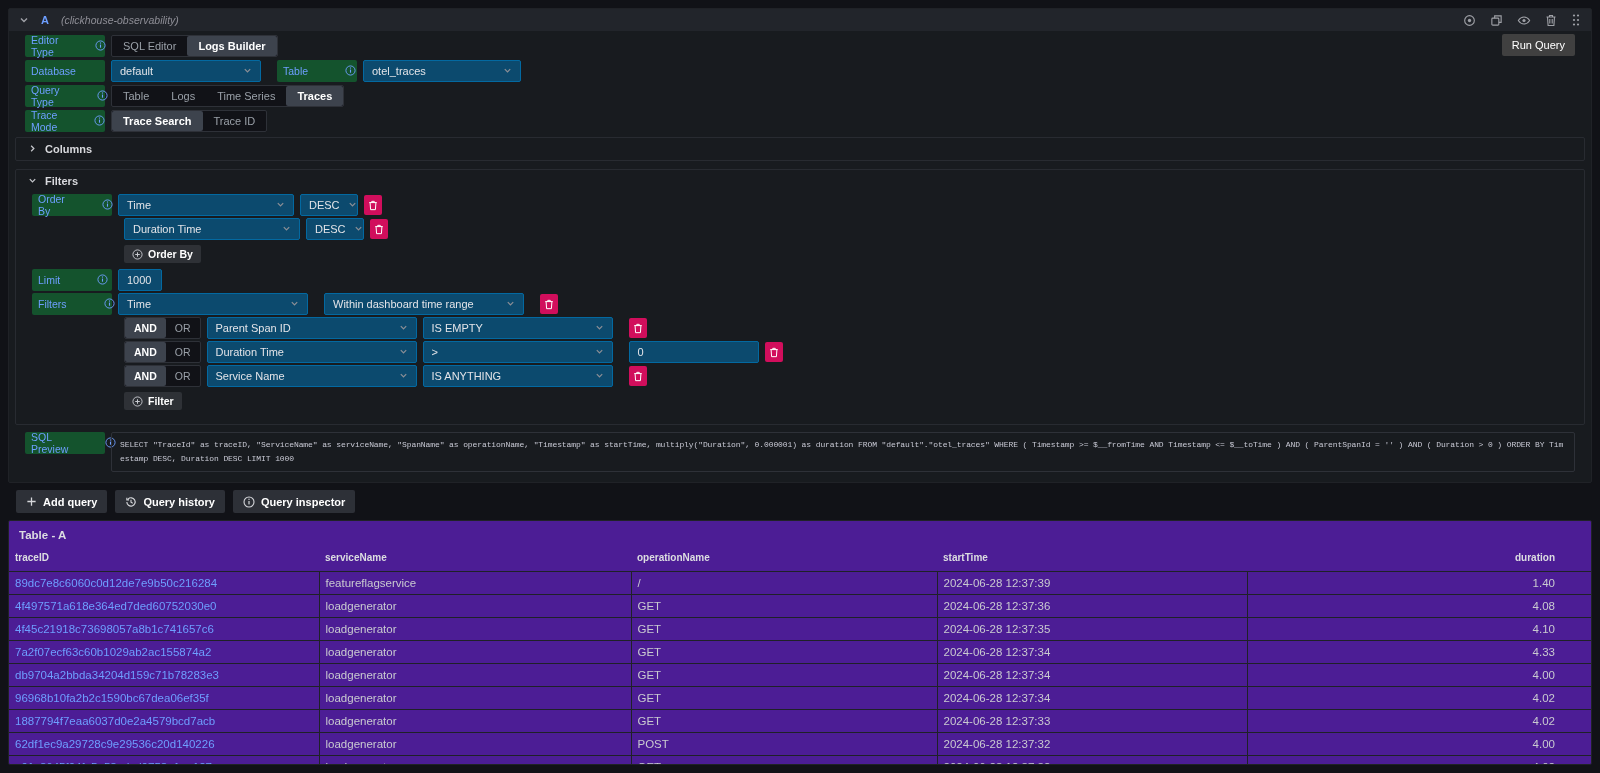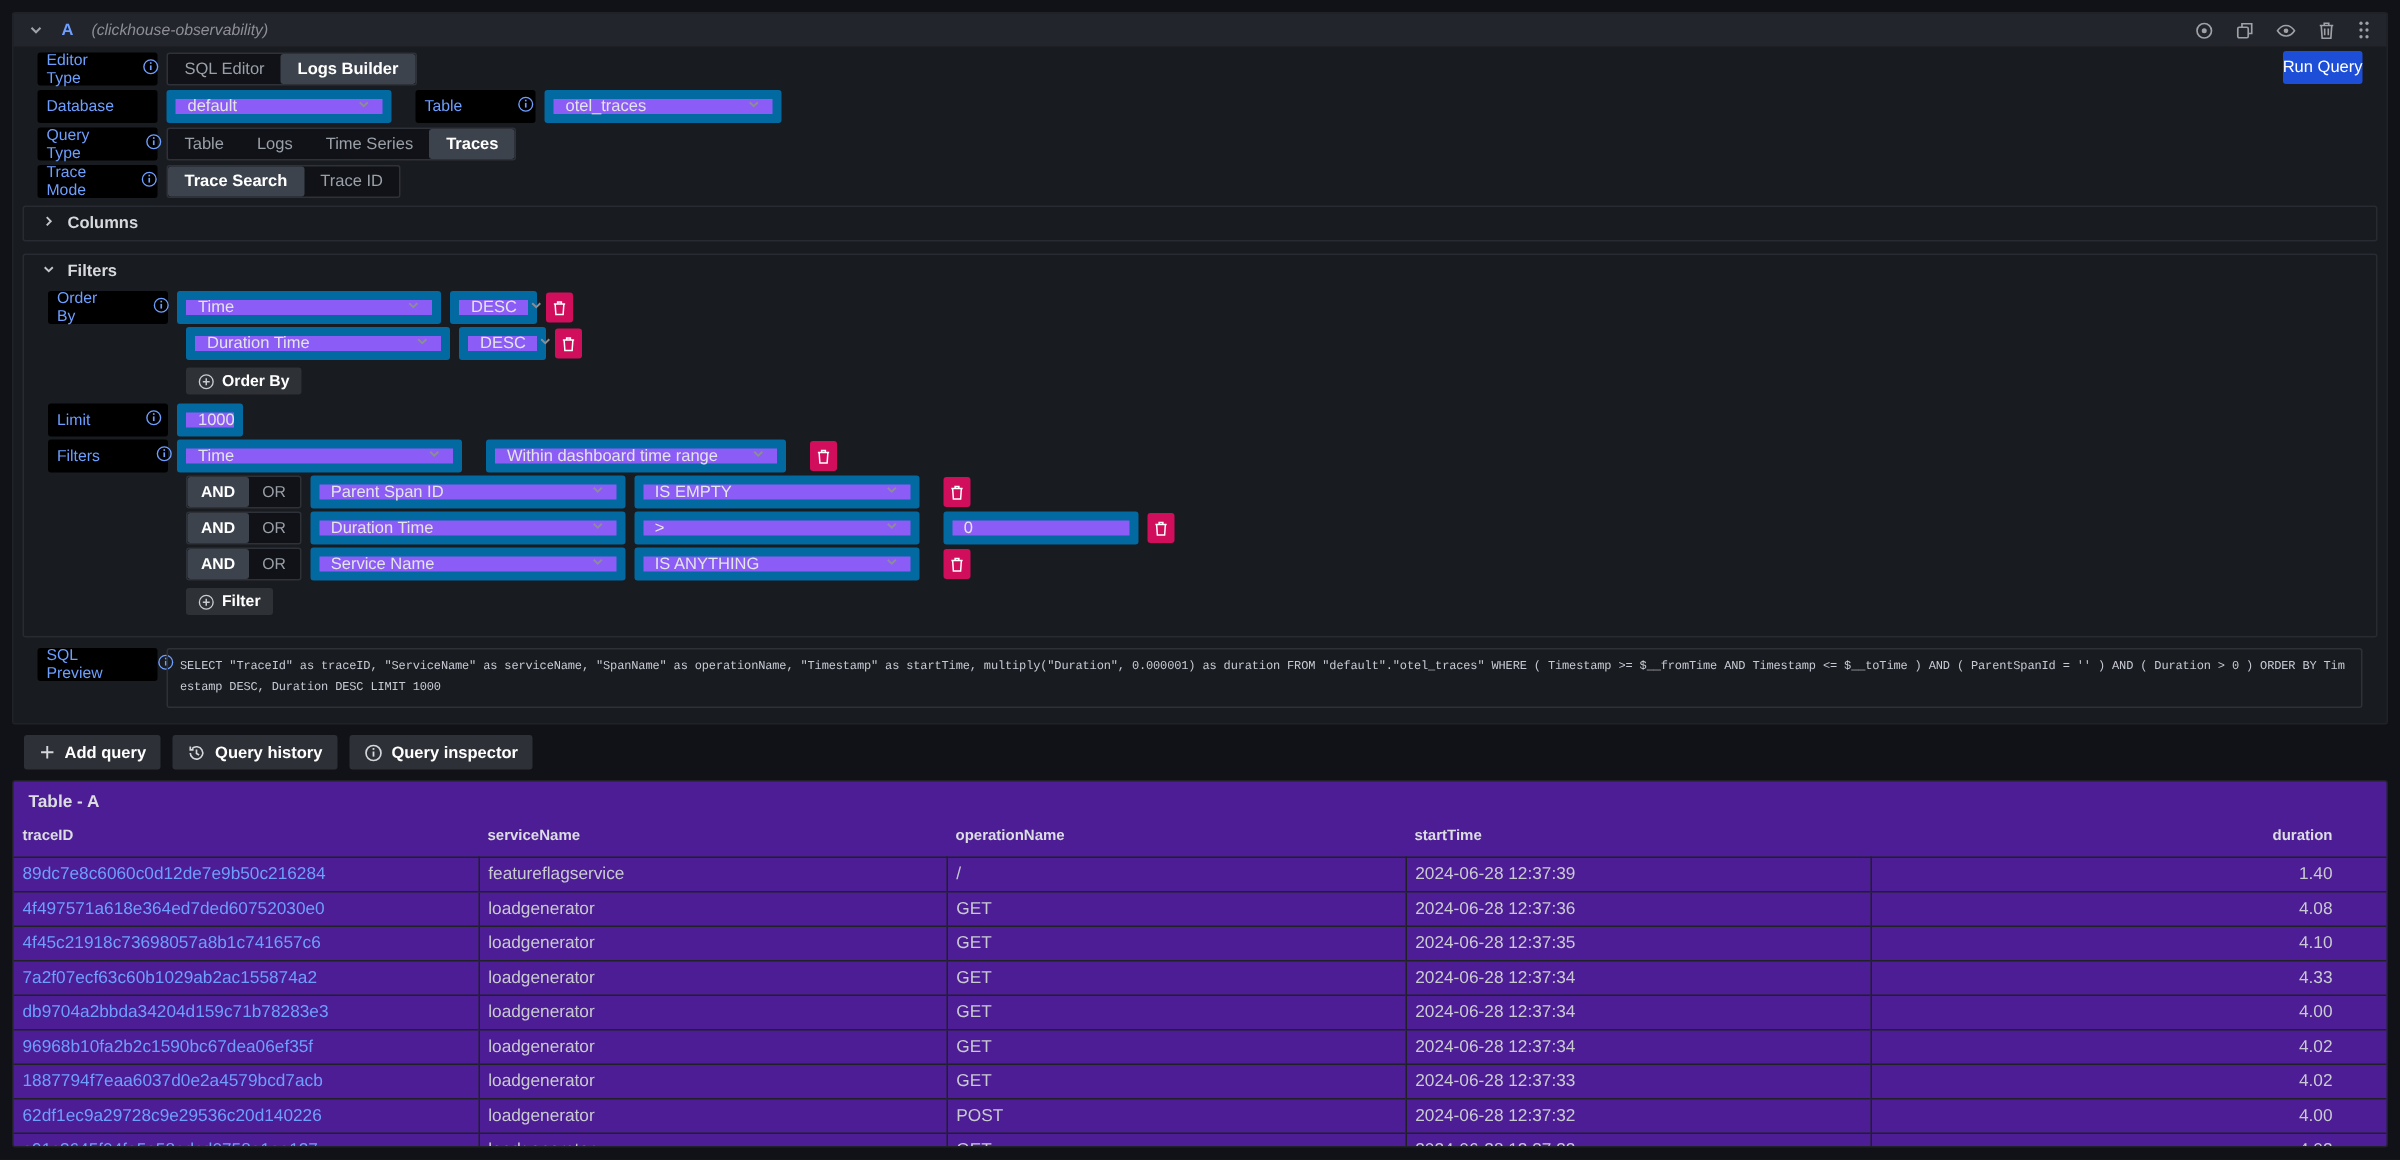--- a/index.html
+++ b/index.html
@@ -20,44 +20,44 @@
   }
   .qheader-left { display:flex; align-items:center; gap:12px; cursor:pointer; }
   .refid { color:#6e9fff; font-weight:700; font-size:11px; }
   .ds-hint { color:#8e8e96; font-style:italic; font-size:10.5px; }
   .qheader-icons { display:flex; align-items:center; gap:14px; color:#9fa1a7; }
   .hicon { display:inline-flex; cursor:pointer; color:#9fa1a7; }
 
   .qbody { padding:4px 16px 10px 16px; position:relative; }
 
   .run-query {
-    position:absolute; top:3px; right:16px; height:22px; padding:0 0;
-    background:#1d4ed8; color:#fff; border:none; border-radius:2px;
+    position:absolute; top:3px; right:16px; height:22px; padding:0 10px;
+    background:#404040; color:#fff; border:none; border-radius:2px;
     font-family:inherit; font-size:11px; font-weight:500; cursor:pointer;
   }
 
   .frow { display:flex; align-items:center; margin-bottom:3px; }
   .frow > * { margin-right:6px; }
 
   .flabel {
-    width:80px; min-width:80px; height:22px; background:#000000; border-radius:2px;
+    width:80px; min-width:80px; height:22px; background:#14532d; border-radius:2px;
     color:#6e9fff; font-size:10.5px; font-weight:500;
     display:flex; align-items:center; justify-content:space-between; padding:0 6px;gap:37px;
   }
   .flabel .info { color:#6e9fff; }
 
   .rgroup {
     display:inline-flex; background:#111217; border:1px solid #2e3138;
     border-radius:2px; height:22px; align-items:stretch;
   }
   .ropt { display:flex; align-items:center; padding:0 11px; color:#9aa0a8; font-size:11px; cursor:pointer; border-radius:2px; white-space:nowrap; }
   .ropt.sel { background:#3d434d; color:#fff; font-weight:700; }
 
   .select, .tinput {
-    height:22px; background:#8b5cf6; border:6px solid #0369a1; border-radius:2px;
+    height:22px; background:#0c4a6e; border:1px solid #0369a1; border-radius:2px;
     display:flex; align-items:center; padding:0 8px; color:#e3e4e8; font-size:11px;
   }
   .select { justify-content:space-between; cursor:pointer; }
   .select .caret { color:#8b8e95; margin-left:8px; }
   .tinput { color:#e3e4e8; }
 
   .trash {
     width:18px; height:20px; background:#d10e5c; border:none; border-radius:2px;
     display:inline-flex; align-items:center; justify-content:center; cursor:pointer; flex:none;
   }

